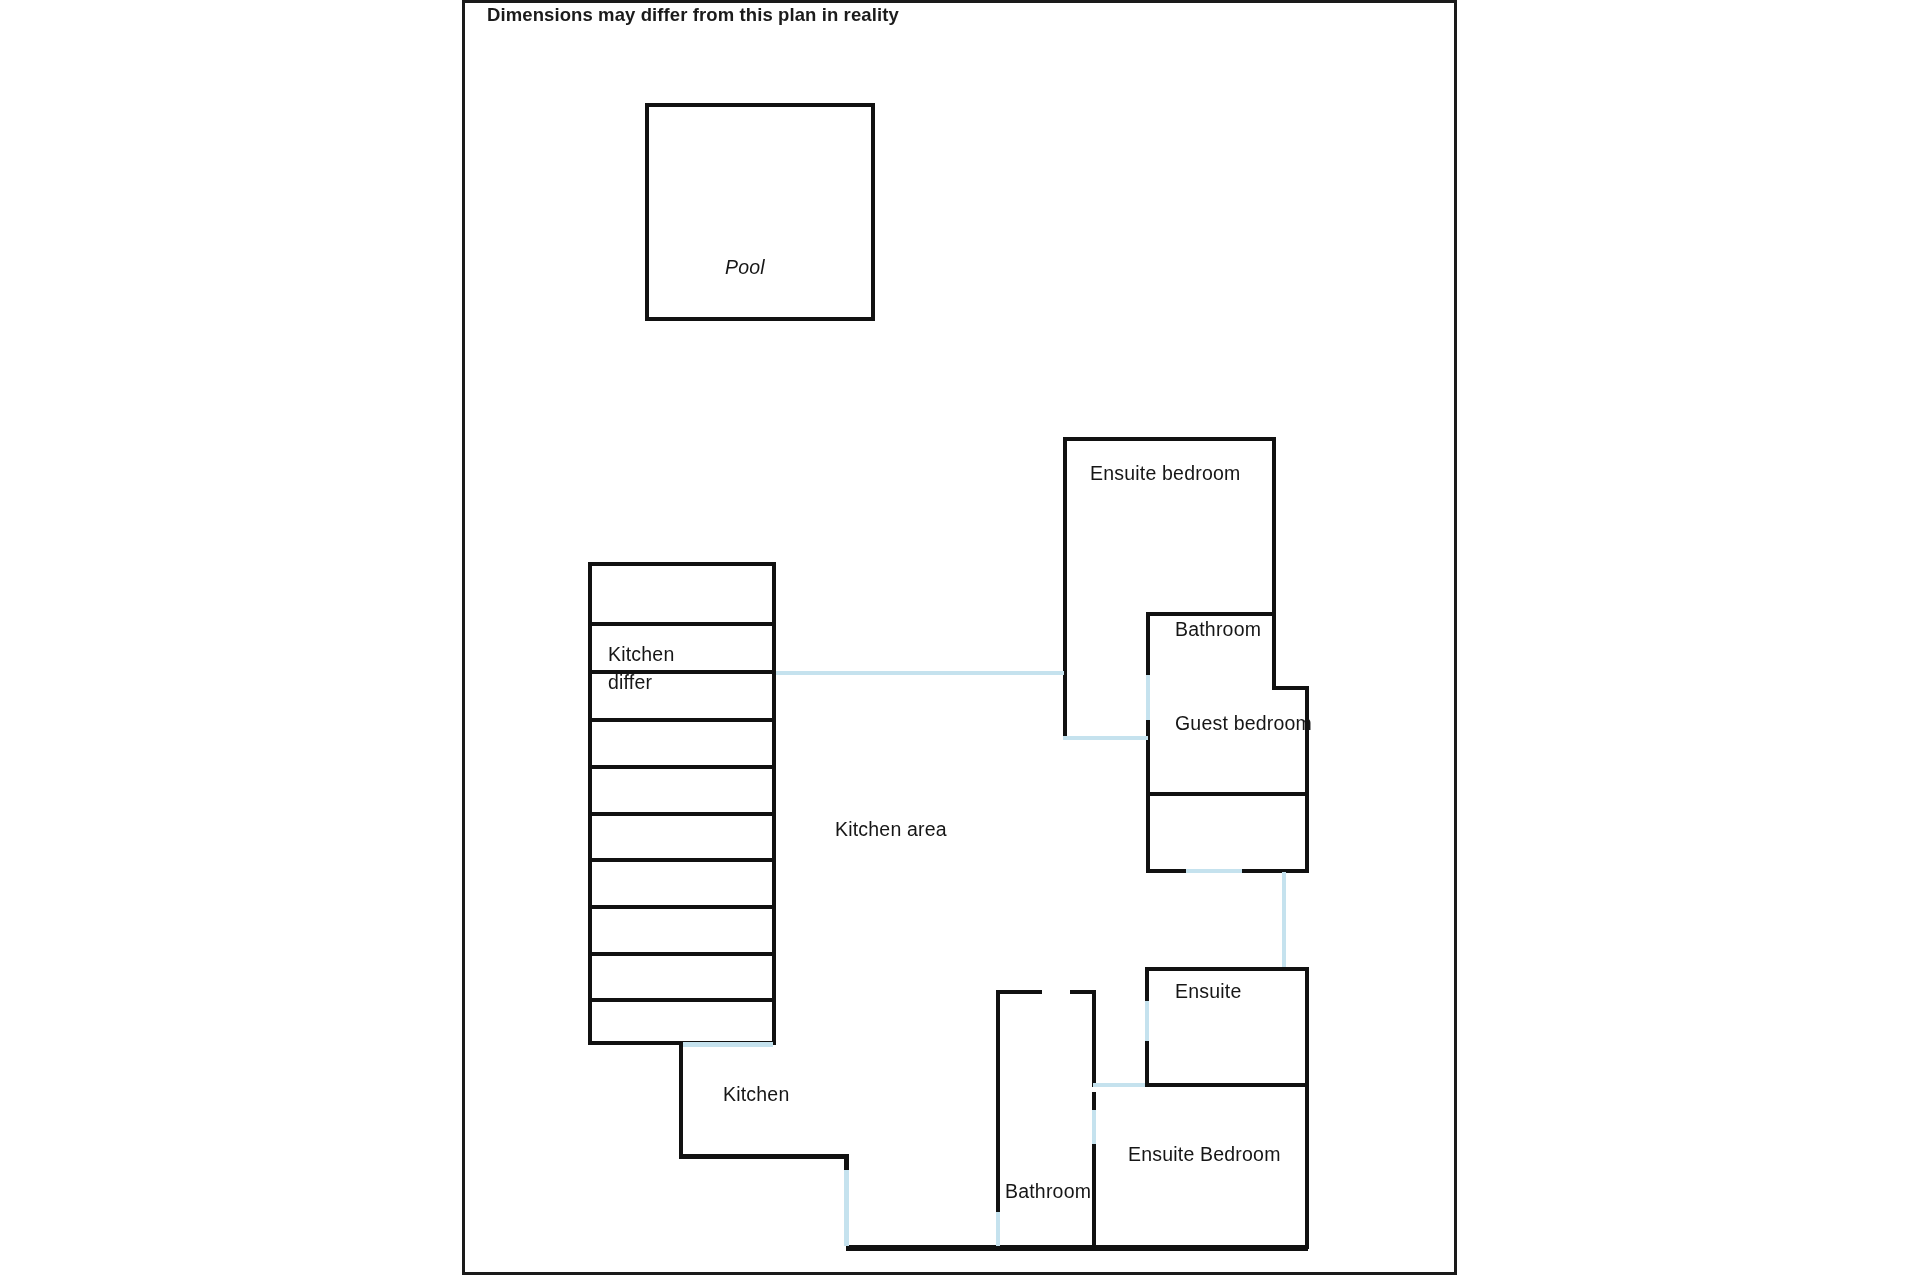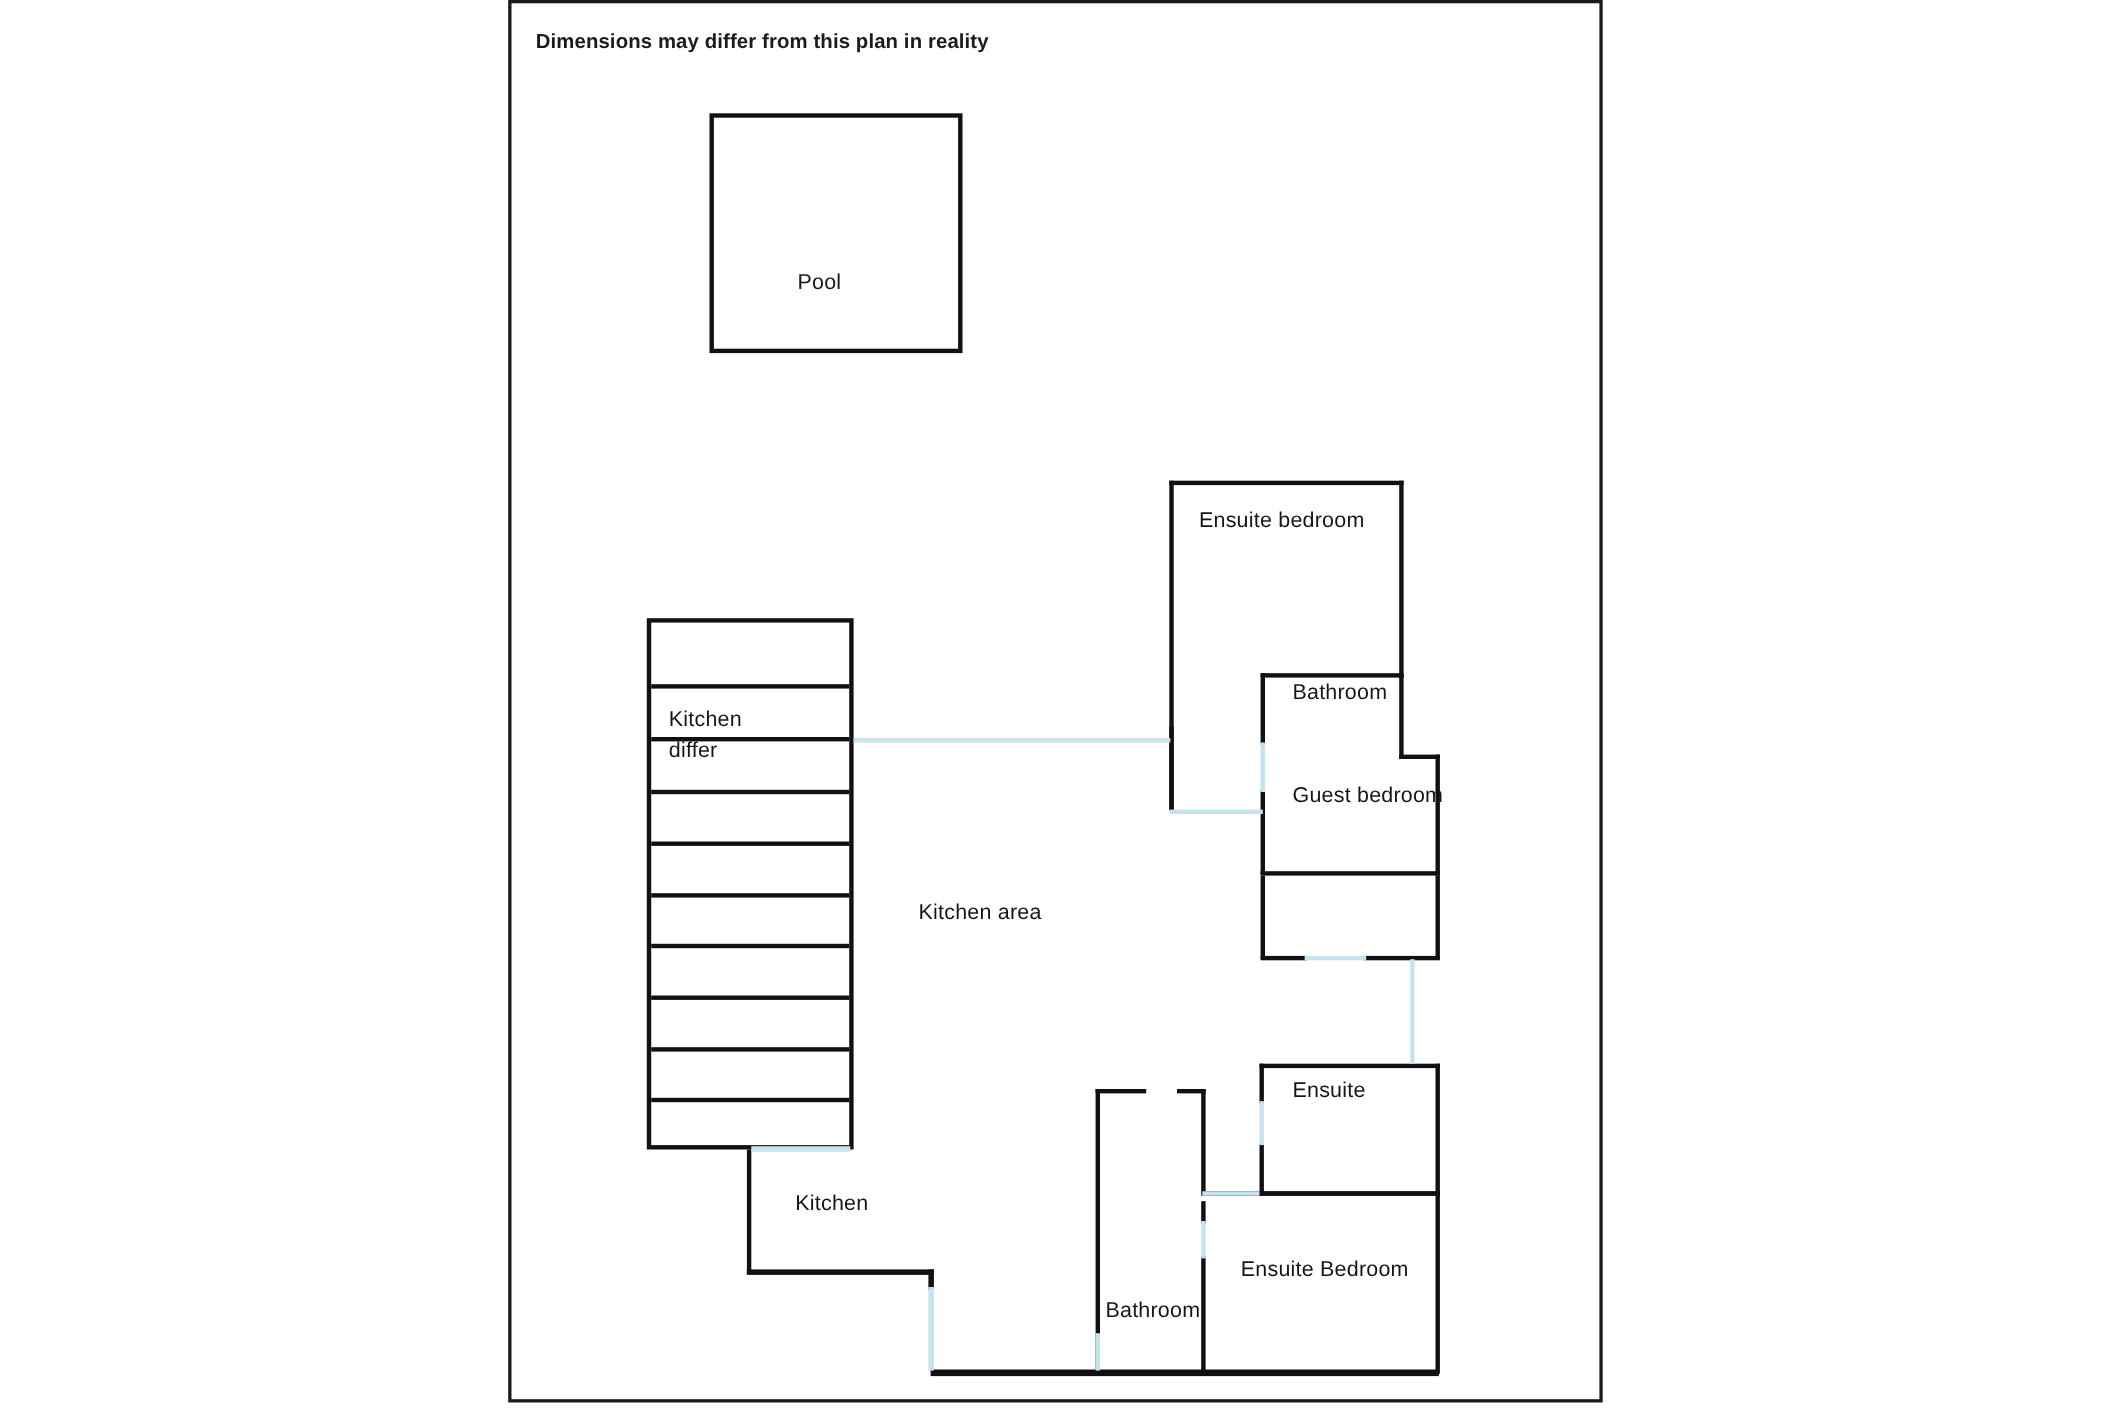--- a/index.html
+++ b/index.html
@@ -24,21 +24,21 @@
     top: 0px;
     width: 995px;
     height: 1275px;
     border: 3px solid #1a1a1a;
     background: #ffffff;
     box-sizing: border-box;
   }
   #plan-note {
     position: absolute;
     left: 22px;
-    top: 24px;
+    top: 1px;
     font-size: 18.5px;
     font-weight: bold;
     color: #1b1b1b;
     letter-spacing: .1px;
     white-space: nowrap;
   }
   
   .wall {
     position: absolute;
     background: #111111;
@@ -92,21 +92,21 @@
 
 <div id="page">
 
   <div id="plan-frame">
 
     <div id="plan-note">Dimensions may differ from this plan in reality</div>
 
   </div>
 
   <div id="pool-room"></div>
-  <div class="room-label" style="left:725px; top:246px;">Pool</div>
+  <div class="room-label" style="left:725px; top:256px;font-style:italic;">Pool</div>
 
   <div id="terrace-room">
     <div class="terrace-div" style="top:56px;"></div>
     <div class="terrace-div" style="top:104px;"></div>
     <div class="terrace-div" style="top:152px;"></div>
     <div class="terrace-div" style="top:199px;"></div>
     <div class="terrace-div" style="top:246px;"></div>
     <div class="terrace-div" style="top:292px;"></div>
     <div class="terrace-div" style="top:339px;"></div>
     <div class="terrace-div" style="top:386px;"></div>

